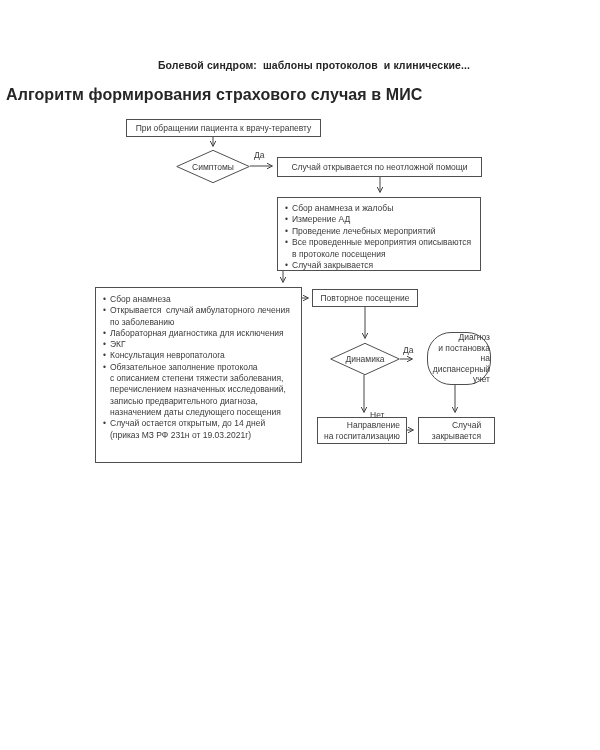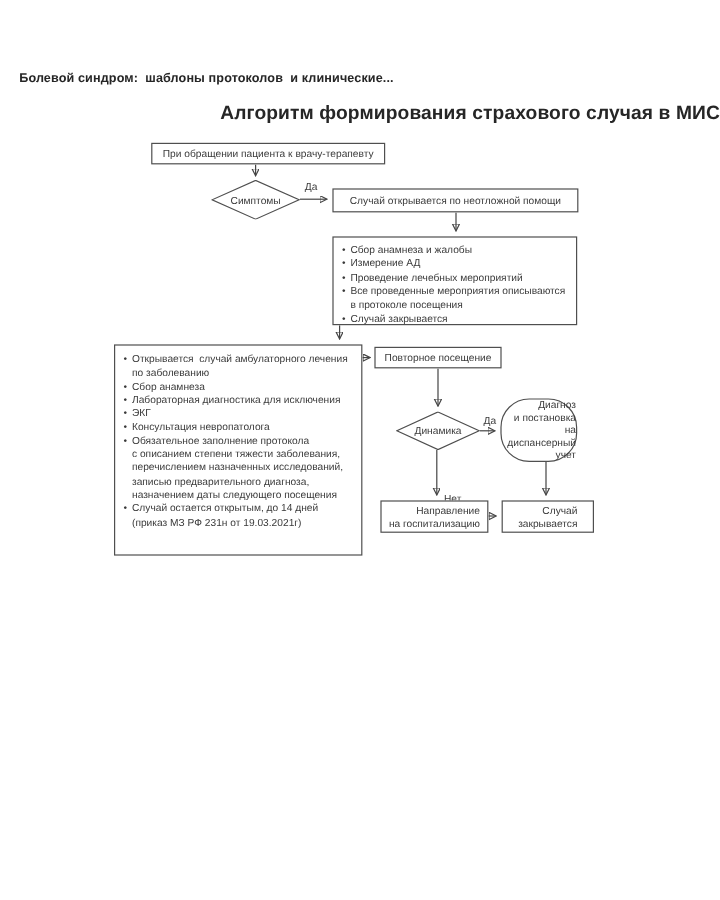--- a/index.html
+++ b/index.html
@@ -10,27 +10,27 @@
   }
   html,body{margin:0;padding:0;}
   body{
     width:600px;height:750px;background:#ffffff;
     font-family:"Liberation Sans", sans-serif;color:var(--text);
     position:relative;overflow:hidden;
   }
   .page{position:absolute;inset:0;}
   .breadcrumb{
     position:absolute;top:59px;left:0;width:600px;
-    padding-left:16px;box-sizing:border-box;
+    text-align:center;padding-left:28px;box-sizing:border-box;
     font-size:10.5px;font-weight:700;color:var(--title);
     white-space:pre;letter-spacing:.1px;
   }
   .doc-title{
     position:absolute;top:86px;left:0;width:600px;
-    text-align:right;padding-left:6px;box-sizing:border-box;
+    text-align:left;padding-left:6px;box-sizing:border-box;
     font-size:16px;font-weight:700;color:var(--title);
     letter-spacing:.1px;
   }
   .node{
     position:absolute;box-sizing:border-box;background:#fff;
     border:1px solid var(--border);
     display:flex;align-items:center;justify-content:center;
     text-align:right;font-size:8.5px;line-height:10.5px;color:var(--text);
   }
   .node.multiline{white-space:pre-line;}
@@ -105,23 +105,23 @@
         <li>Измерение АД</li>
         <li>Проведение лечебных мероприятий</li>
         <li>Все проведенные мероприятия описываются
 в протоколе посещения</li>
         <li>Случай закрывается</li>
       </ul>
   </div>
 
   <div class="listbox" id="outpatient-steps" style="left:95px;top:287px;width:207px;height:176px;">
     <ul>
+        <li>Сбор анамнеза</li>
         <li>Открывается  случай амбулаторного лечения
 по заболеванию</li>
-        <li>Сбор анамнеза</li>
         <li>Лабораторная диагностика для исключения</li>
         <li>ЭКГ</li>
         <li>Консультация невропатолога</li>
         <li>Обязательное заполнение протокола
 с описанием степени тяжести заболевания,
 перечислением назначенных исследований,
 записью предварительного диагноза,
 назначением даты следующего посещения</li>
         <li>Случай остается открытым, до 14 дней
 (приказ МЗ РФ 231н от 19.03.2021г)</li>
@@ -134,21 +134,21 @@
     <svg viewBox="0 0 100 100" preserveAspectRatio="none">
       <polygon points="50,1 99,50 50,99 1,50" fill="#ffffff" stroke="#4f4f4f" vector-effect="non-scaling-stroke"></polygon>
     </svg>
     <span class="dlabel">Динамика</span>
   </div>
 
   <div class="edge-label" style="left:403px;top:345px;">Да</div>
 
   <div class="edge-label" style="left:370px;top:410px;">Нет</div>
 
-  <div class="node multiline" style="left:417px;top:332px;width:64px;height:53px;border-radius:24px;">Диагноз
+  <div class="node multiline" style="left:427px;top:332px;width:64px;height:53px;border-radius:24px;">Диагноз
 и постановка
 на диспансерный
 учет</div>
 
   <div class="node multiline" style="left:317px;top:417px;width:90px;height:27px;">Направление
 на госпитализацию</div>
 
   <div class="node multiline" style="left:418px;top:417px;width:77px;height:27px;">Случай
 закрывается</div>
 

